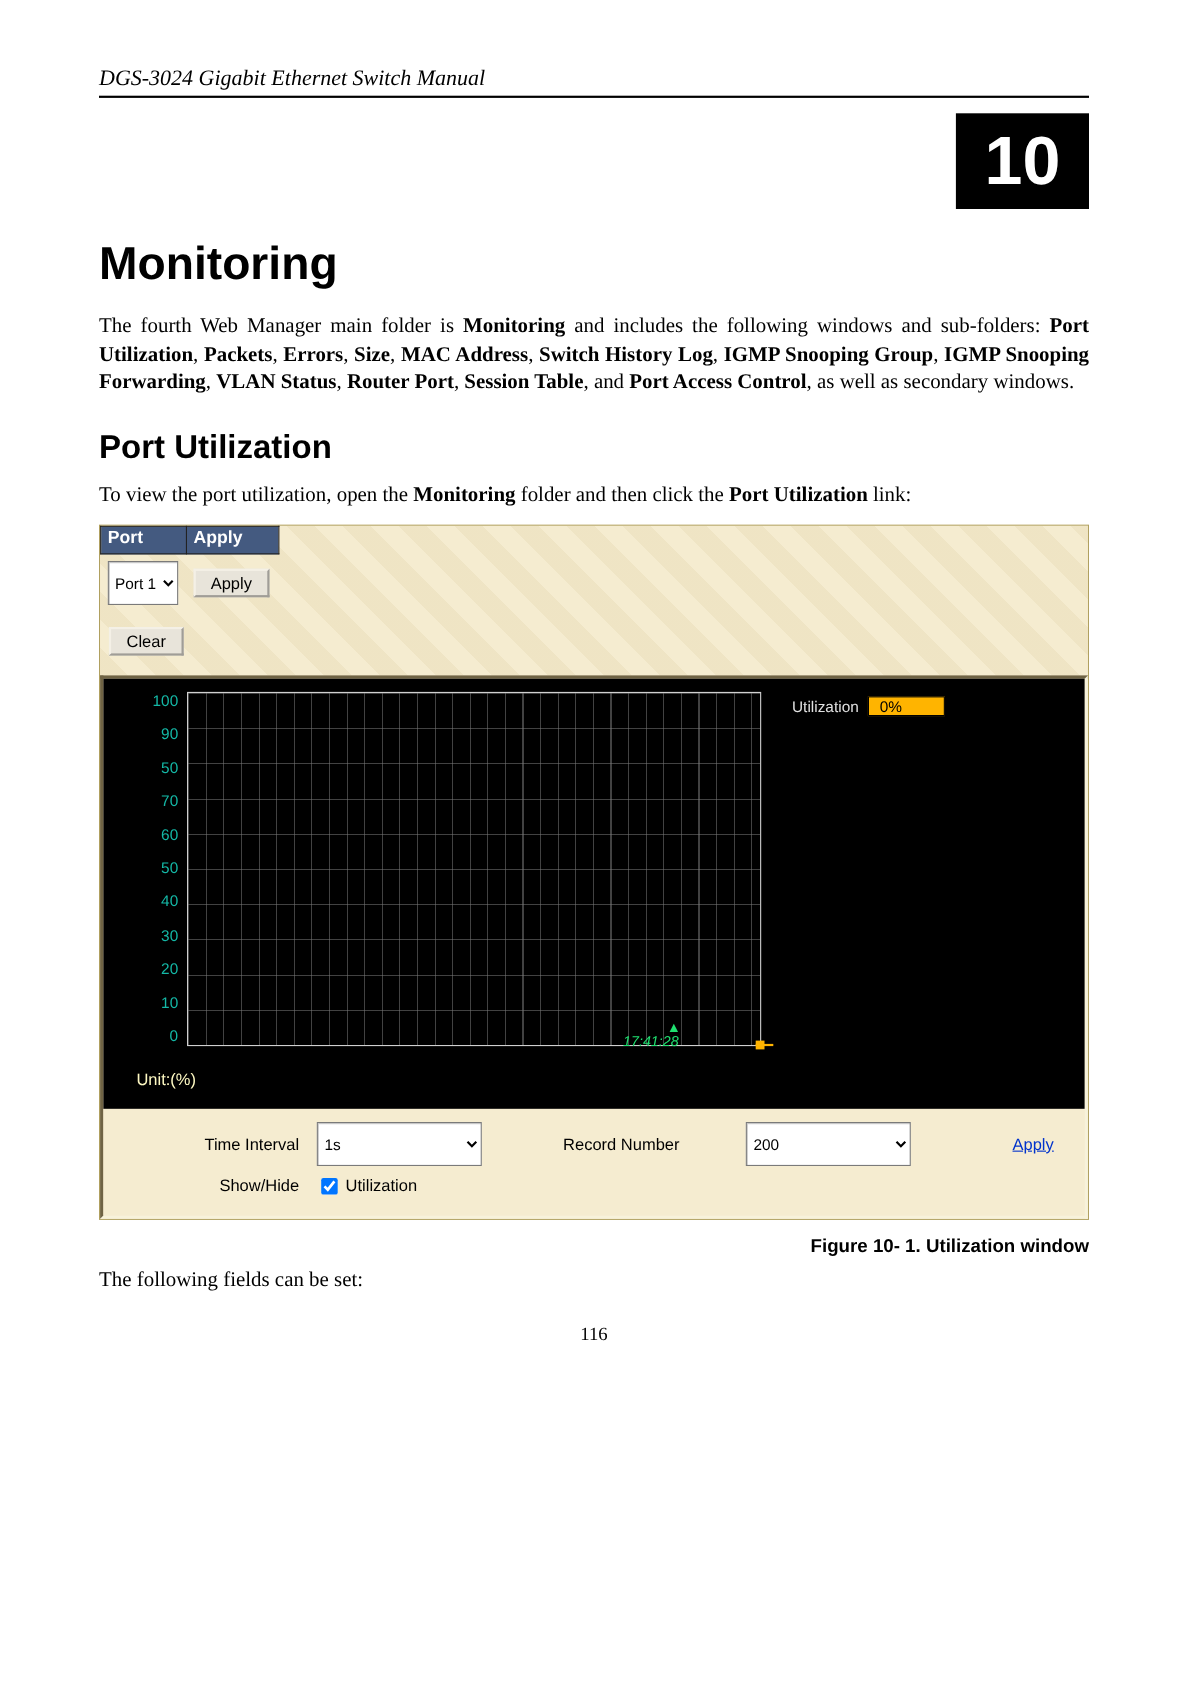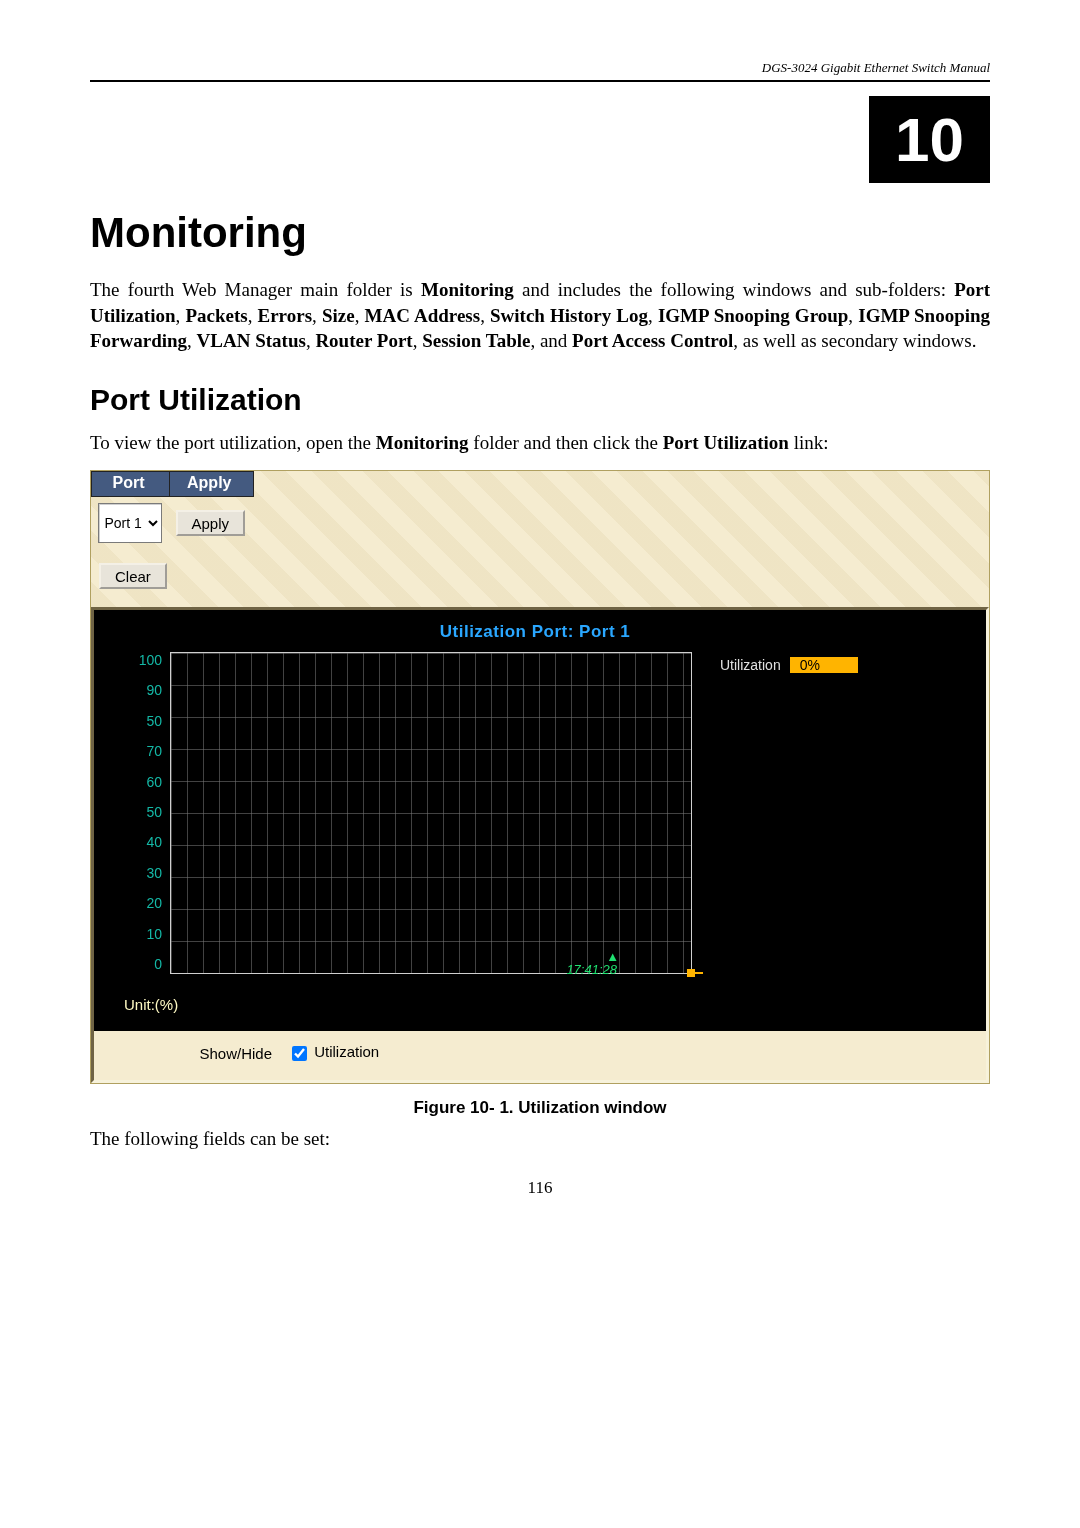--- a/index.html
+++ b/index.html
@@ -9,23 +9,23 @@
     font-family: "Times New Roman", Times, serif;
     color: #000;
     width: 1080px;
   }
   .page {
     box-sizing: border-box;
     width: 1080px;
     padding: 60px 90px 40px 90px;
   }
   .running-head {
-    text-align: right;
+    text-align: left;
     font-style: italic;
-    font-size: 13px;
+    font-size: 20px;
     margin-bottom: 4px;
   }
   .rule {
     border: none;
     border-top: 2px solid #000;
     margin: 0 0 14px 0;
   }
   .chapter-box {
     float: right;
     background: #000;
@@ -49,21 +49,21 @@
     font-size: 30px;
     margin: 26px 0 10px 0;
   }
   .body {
     font-size: 19px;
     line-height: 1.35;
     text-align: justify;
   }
   .body p { margin: 8px 0; }
   .figure-caption {
-    text-align: center;
+    text-align: right;
     font-weight: bold;
     font-family: Arial, Helvetica, sans-serif;
     font-size: 17px;
     margin-top: 14px;
   }
   .page-number {
     text-align: center;
     font-size: 17px;
     margin-top: 26px;
   }
@@ -82,21 +82,21 @@
       repeating-linear-gradient(45deg, rgba(205,185,130,.15) 0 18px, rgba(255,255,255,0) 18px 36px);
   }
   .hdr-table {
     border-collapse: collapse;
   }
   .hdr-table th {
     background: #445a80;
     color: #fff;
     border: 1px solid #222;
     font-weight: bold;
-    text-align: center;
+    text-align: left;
     padding: 2px 10px 4px 6px;
     font-size: 16px;
   }
   .hdr-table td {
     padding: 6px 8px 8px 6px;
     vertical-align: middle;
   }
   .win-select {
     background: #fff;
     border: 1px solid #7a7a7a;
@@ -283,21 +283,20 @@
       </tbody>
         </table>
 
       <div class="clear-row">
         <button class="win-btn">Clear</button>
       </div>
     </div>
 
     <div class="chart-outer">
       <div class="chart-area">
-        <div class="chart-title">Utilization  Port: Port 1</div>
 
         <div class="chart-body">
           <div class="y-axis">
             <span>100</span>
             <span>90</span>
             <span>50</span>
             <span>70</span>
             <span>60</span>
             <span>50</span>
             <span>40</span>
@@ -321,20 +320,37 @@
             <span class="swatch">0%</span>
           </div>
         </div>
 
         <div class="unit-row">Unit:(%)</div>
       </div>
 
       <div class="controls-area">
         <table class="ctrl-table">
           <tbody>
+              <tr>
+            <td class="ctrl-label">Time Interval</td>
+            <td>
+              <select class="win-select wide">
+                <option>1s</option>
+              </select>
+            </td>
+            <td class="ctrl-label" style="text-align:left;">Record Number</td>
+            <td>
+              <select class="win-select wide">
+                <option>200</option>
+              </select>
+            </td>
+            <td class="apply-cell">
+              <span class="apply-link">Apply</span>
+            </td>
+          </tr>
           <tr>
             <td class="ctrl-label">Show/Hide</td>
             <td colspan="4">
               <input type="checkbox" class="chk" checked="" style="">
               <span>Utilization</span>
             </td>
           </tr>
         </tbody>
           </table>
       </div>

